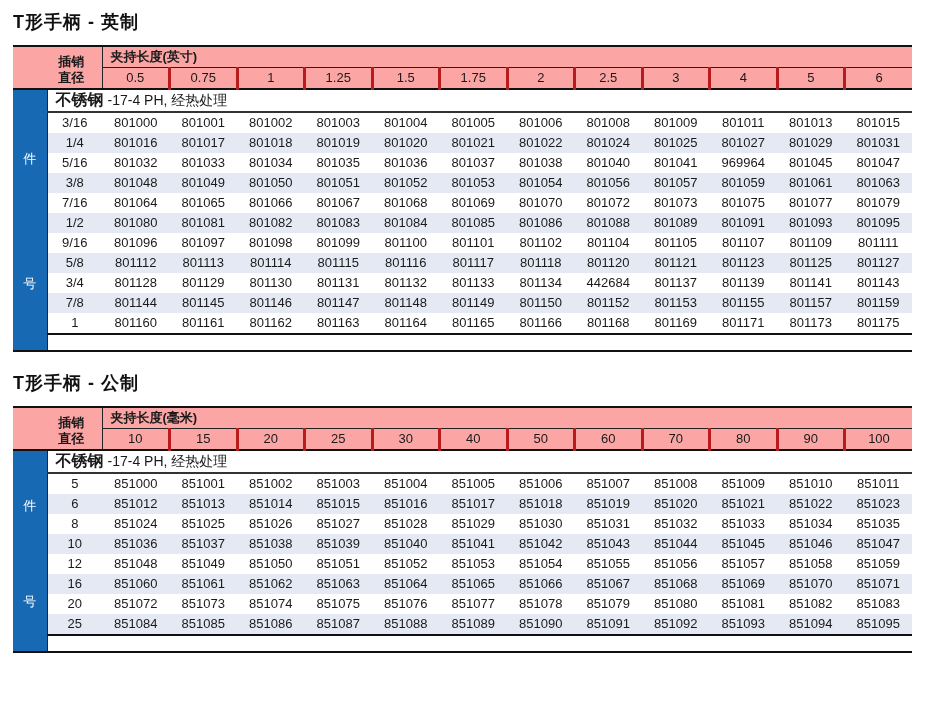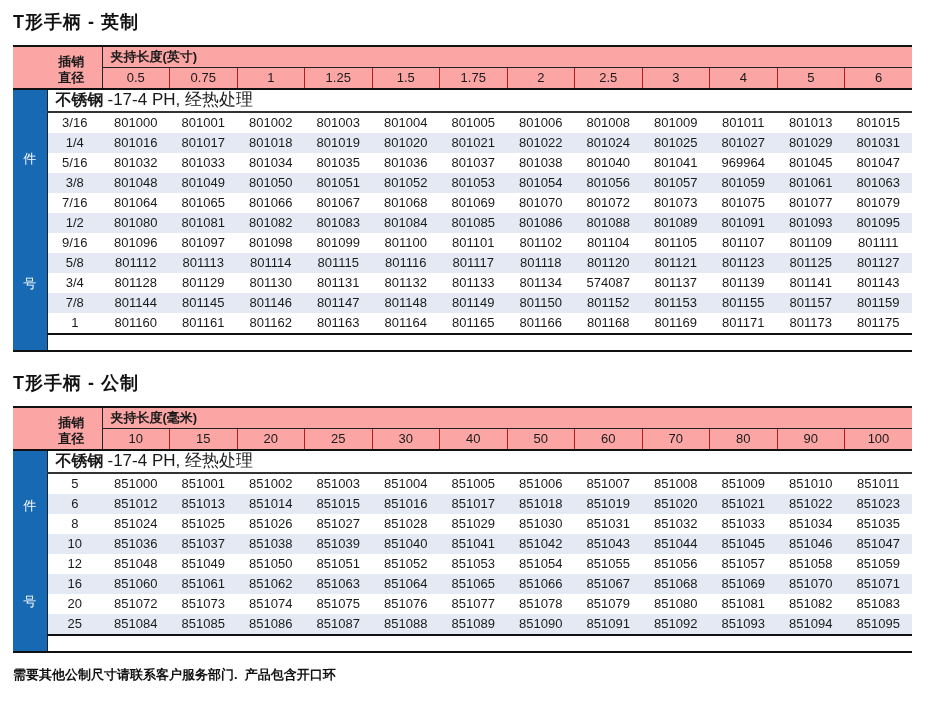--- a/index.html
+++ b/index.html
@@ -24,38 +24,38 @@
   thead th { background: #fca5a5; font-size: 13px; }
   th.dia {
     vertical-align: bottom; text-align: center; font-weight: bold;
     padding: 0 0 3px 28px; line-height: 1.18; border-right: 1px solid #222;
   }
   th.len {
     text-align: left; vertical-align: middle; padding-left: 8px;
     font-weight: bold; height: 21px; border-bottom: 1px solid #222;
   }
   tr.cols th { height: 22px; font-weight: normal; text-align: center; vertical-align: middle; }
-  tr.cols th + th { border-left: 1px solid #b91c1c; }
+  tr.cols th + th { border-left: 3px solid #b91c1c; }
   thead { border-bottom: 2px solid #111; }
 
   td { height: 20px; line-height: 20px; font-size: 13px; text-align: center; vertical-align: middle; }
 
   td.bar { background: #1769b3; position: relative; border-right: 1px solid #222; }
   .side-label {
     position: absolute; left: 0; width: 100%; text-align: center;
     color: #ffffff; font-size: 13px; line-height: 14px;
   }
   .side-label.top { top: 24%; }
   .side-label.bot { top: 72%; }
 
   tr.material-row td.material {
     text-align: left; height: 21px; border-bottom: 2px solid #333; background: #fff;
   }
   .mat-name { font-weight: bold; font-size: 16px; padding: 0 4px 0 8px; }
-  .mat-note { font-size: 17px; }
+  .mat-note { font-size: 14px; }
 
   tr.data-row.alt td { background: #e4e9f4; }
   tr.data-row.last td { border-bottom: 2px solid #111; }
   tr.empty-row td { height: 17px; background: #fff; }
 
   p.note {
     margin: 13px 0 0 13px; font-size: 13px; font-weight: bold;
     color: #111; white-space: pre;
   }
 </style>
@@ -233,21 +233,21 @@
           </tr>
           <tr class="data-row">
             <td class="rowlabel">3/4</td>
             <td class="pn">801128</td>
             <td class="pn">801129</td>
             <td class="pn">801130</td>
             <td class="pn">801131</td>
             <td class="pn">801132</td>
             <td class="pn">801133</td>
             <td class="pn">801134</td>
-            <td class="pn">574087</td>
+            <td class="pn">442684</td>
             <td class="pn">801137</td>
             <td class="pn">801139</td>
             <td class="pn">801141</td>
             <td class="pn">801143</td>
           </tr>
           <tr class="data-row alt">
             <td class="rowlabel">7/8</td>
             <td class="pn">801144</td>
             <td class="pn">801145</td>
             <td class="pn">801146</td>
@@ -448,16 +448,15 @@
             <td class="pn">851092</td>
             <td class="pn">851093</td>
             <td class="pn">851094</td>
             <td class="pn">851095</td>
           </tr>
           <tr class="empty-row">
             <td colspan="13"></td>
           </tr>
         </tbody>
     </table>
-    <p class="note">需要其他公制尺寸请联系客户服务部门.  产品包含开口环</p>
   </section>
 
 </div>
 
 </body></html>

